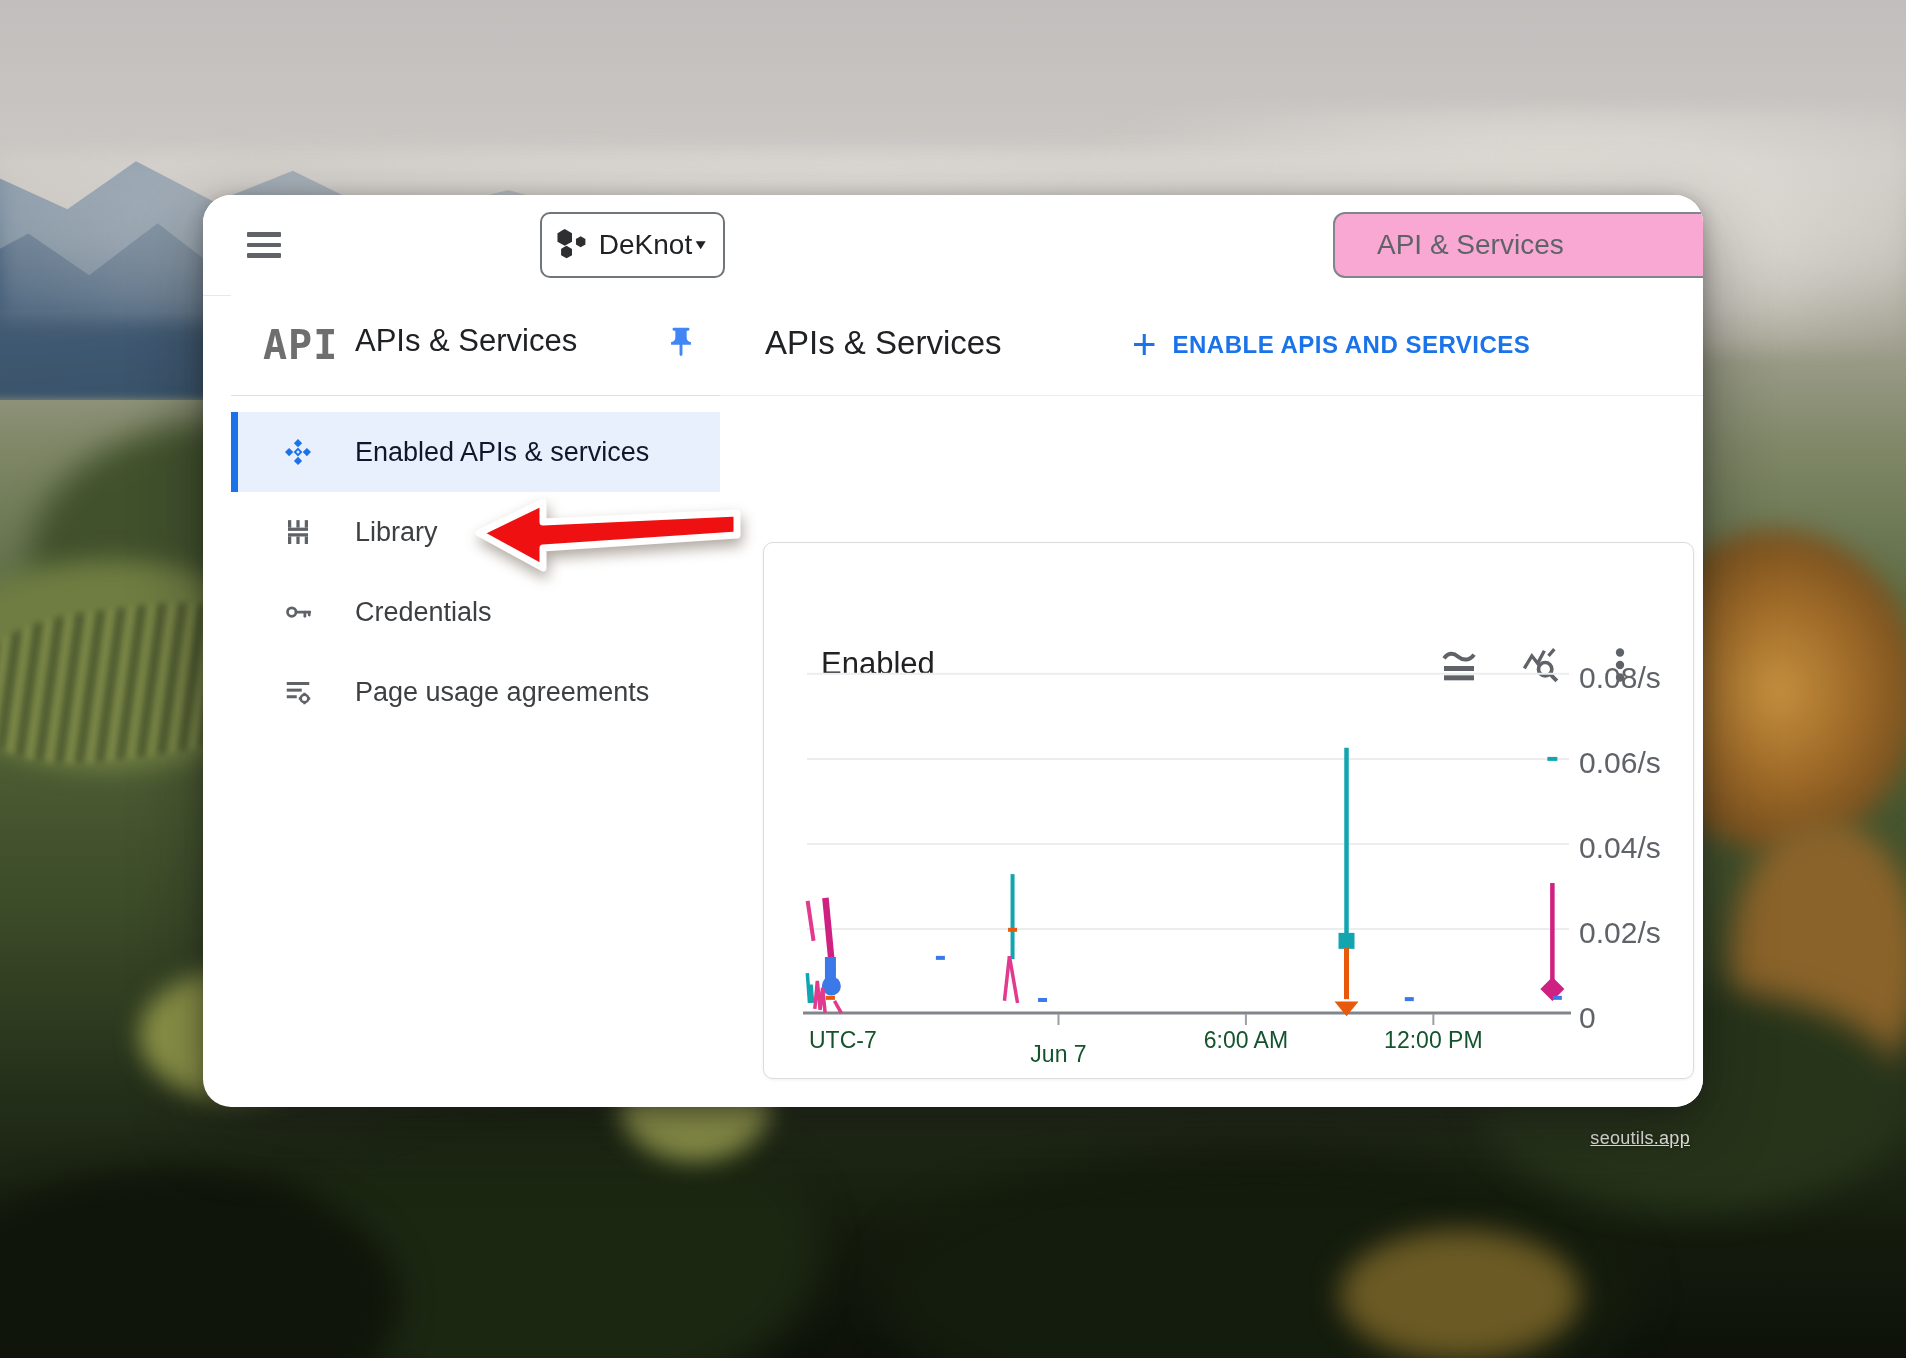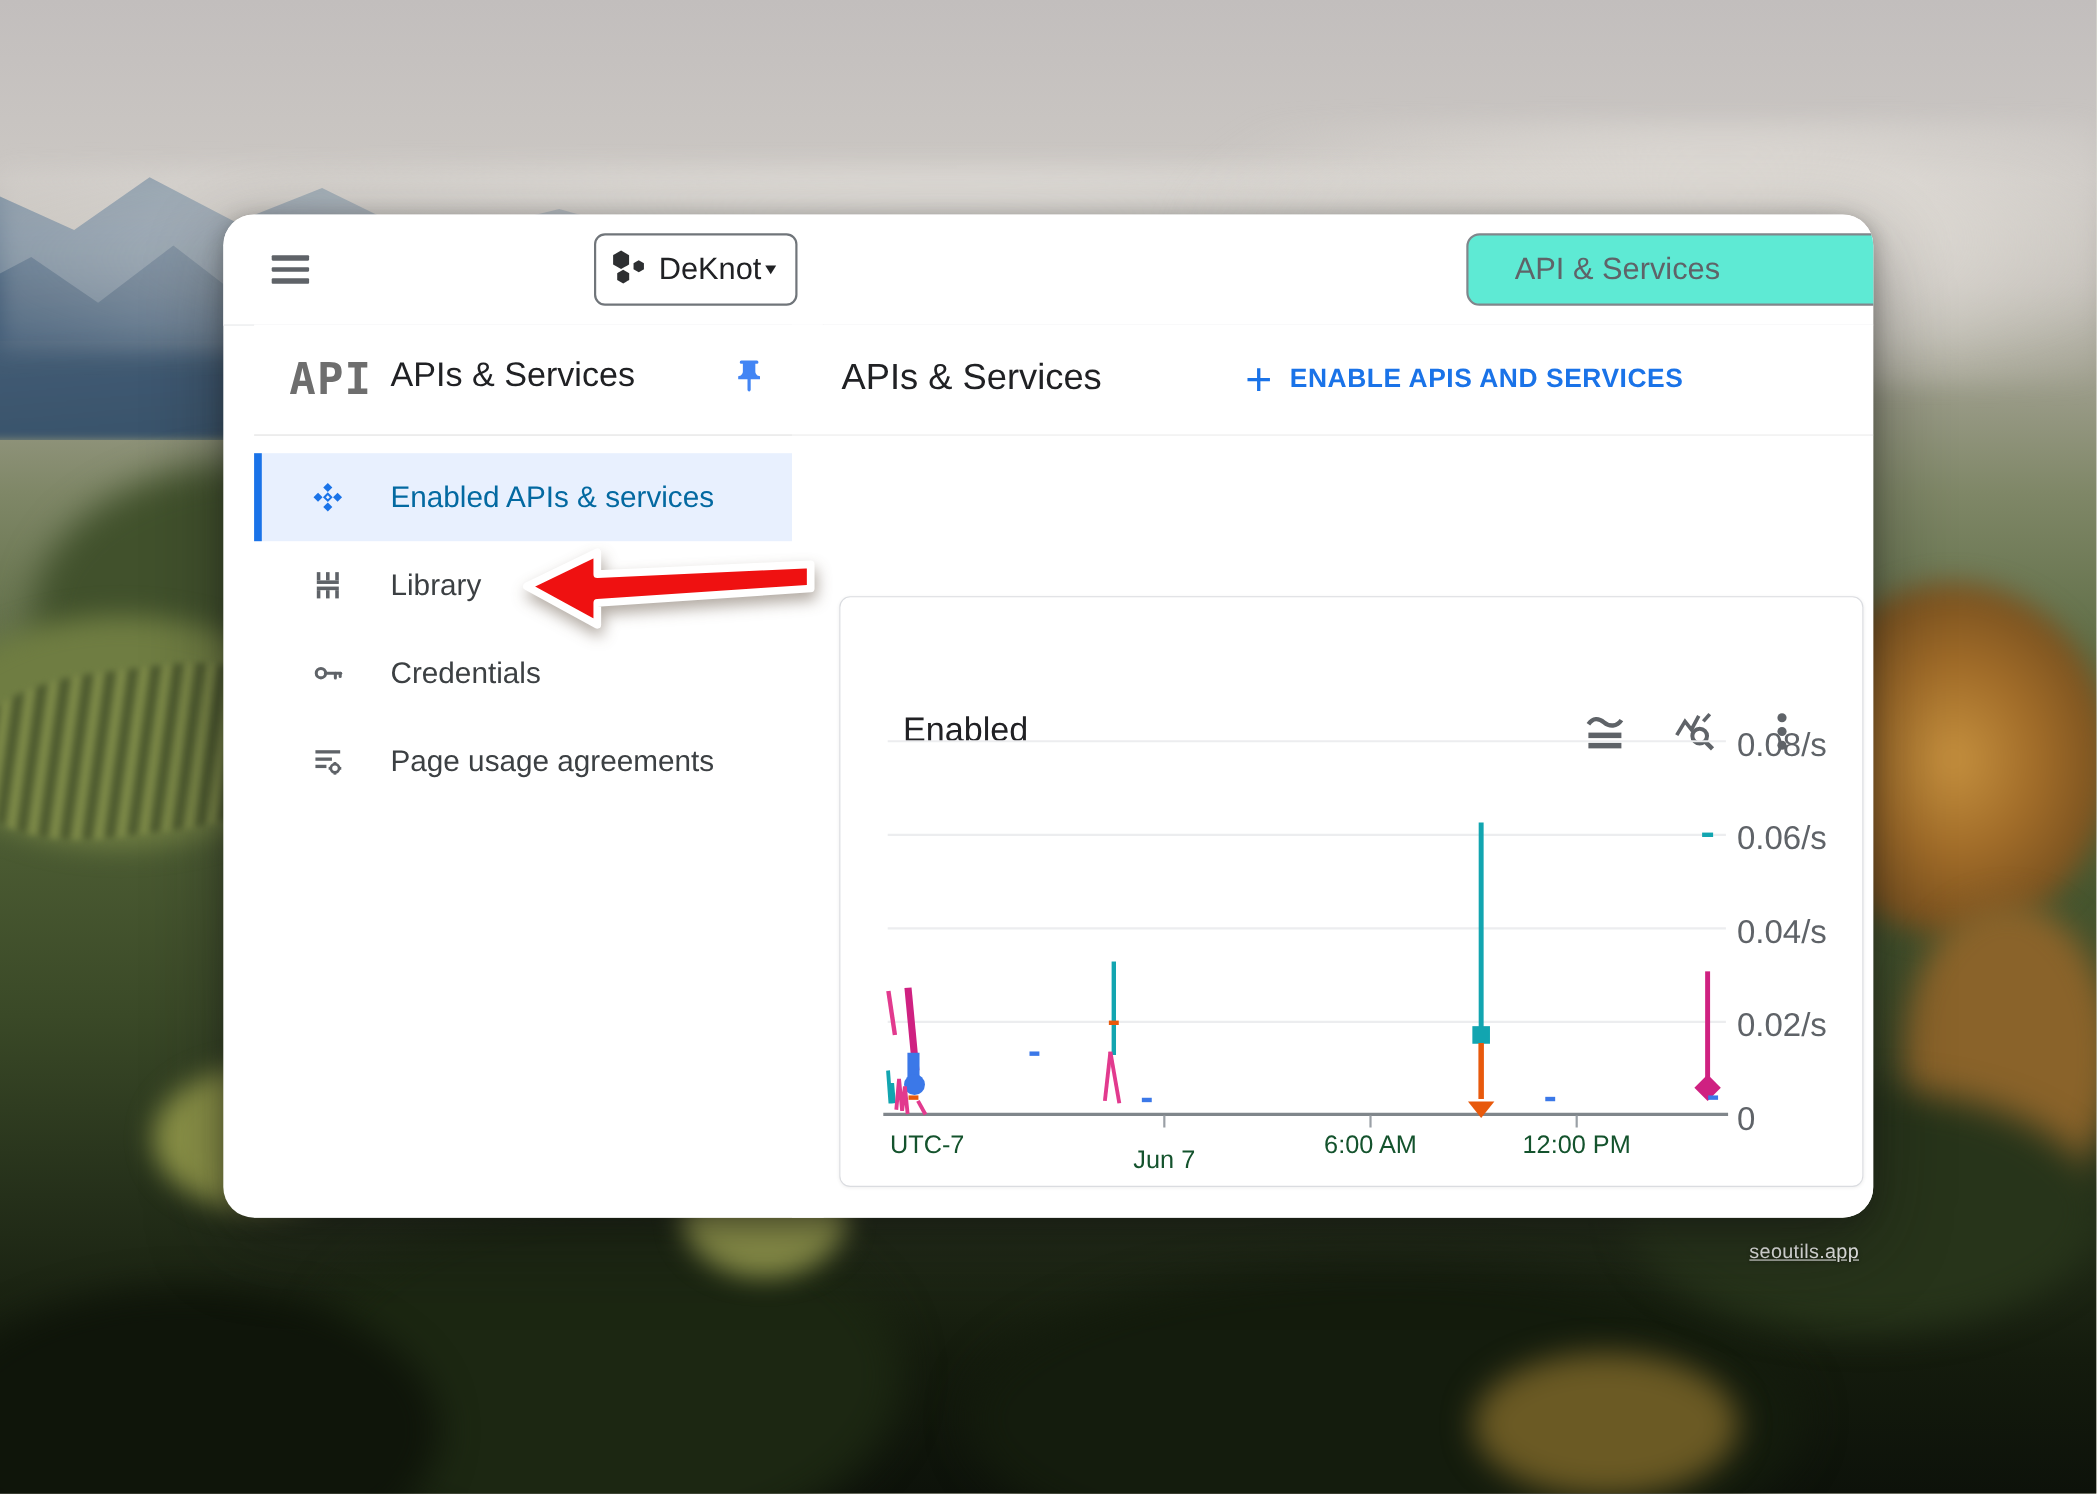--- a/index.html
+++ b/index.html
@@ -32,37 +32,37 @@
   .hamburger i:nth-child(1){top:0;} .hamburger i:nth-child(2){top:10.5px;} .hamburger i:nth-child(3){top:21px;}
   .glogo{position:absolute;left:104px;top:0;height:100px;display:flex;align-items:center;font-size:36px;font-weight:500;letter-spacing:-.5px;}
   .glogo .cloud{color:#5f6368;margin-left:9px;font-weight:400;}
   .projsel{position:absolute;left:337px;top:17px;width:185px;height:66px;border:2px solid #70757a;border-radius:10px;background:#fff;
     display:flex;align-items:center;box-sizing:border-box;padding:0 14px;cursor:pointer;}
   .hexwrap{position:relative;width:36px;height:36px;margin-right:10px;}
   .hexwrap span{position:absolute;color:#2d2f31;line-height:1;}
   .hex1{left:0;top:0;font-size:20px;} .hex2{left:19px;top:8px;font-size:13px;} .hex3{left:4px;top:17px;font-size:15px;}
   .projname{font-size:28px;color:#202124;}
   .caret{margin-left:auto;font-size:17px;color:#202124;transform:scaleY(.8);}
-  .searchbox{position:absolute;left:1130px;top:17px;width:410px;height:66px;border:2px solid #80868b;border-radius:12px;background:#5eead4;
+  .searchbox{position:absolute;left:1130px;top:17px;width:410px;height:66px;border:2px solid #80868b;border-radius:12px;background:#f9a8d4;
     box-sizing:border-box;padding:0 0 0 42px;font-size:28px;color:#5f6368;font-family:"Liberation Sans",sans-serif;outline:none;}
   .searchbox::placeholder{color:#5f6368;opacity:1;}
 
   
   .sidebar{position:absolute;left:0;top:100px;width:517px;bottom:0;background:#fff;border-right:1px solid #e0e0e0;margin-left:28px;}
   .side-header{position:absolute;left:0;top:0;right:0;height:100px;border-bottom:1px solid #e0e0e0;}
   .api-logo{position:absolute;left:32px;top:27px;font-family:"DejaVu Sans Mono",monospace;font-weight:700;font-size:40px;color:#6e6e6e;letter-spacing:1px;}
   .side-title{position:absolute;left:124px;top:28px;font-size:31px;color:#202124;}
   .pin-btn{position:absolute;left:433px;top:30px;width:40px;height:40px;cursor:pointer;}
   .nav{position:absolute;left:0;top:100px;right:0;bottom:0;padding-top:17px;}
   .nav-row{position:relative;height:80px;display:flex;align-items:center;cursor:pointer;}
   .nav-row .nicon{position:absolute;left:52px;top:25px;width:30px;height:30px;}
   .nav-row .nlabel{position:absolute;left:124px;font-size:27px;color:#3c4043;white-space:nowrap;}
   .nav-row.selected{background:#e8f0fe;}
   .nav-row.selected::before{content:"";position:absolute;left:0;top:0;bottom:0;width:7px;background:#1a73e8;}
-  .nav-row.selected .nlabel{color:#0369a1;}
+  .nav-row.selected .nlabel{color:#0f172a;}
 
   
   .main{position:absolute;left:517px;top:100px;right:0;bottom:0;background:#fff;}
   .m-header{position:absolute;left:0;top:0;right:0;height:100px;border-bottom:1px solid #ececec;}
   .m-title{position:absolute;left:45px;top:29px;font-size:33px;color:#202124;}
   .enable-btn{position:absolute;left:412px;top:0;height:100px;display:flex;align-items:center;cursor:pointer;}
   .enable-plus{font-size:42px;font-weight:400;color:#1a73e8;margin-right:16px;line-height:1;}
   .enable-label{font-size:24px;font-weight:700;color:#1a73e8;letter-spacing:.5px;}
 
   

